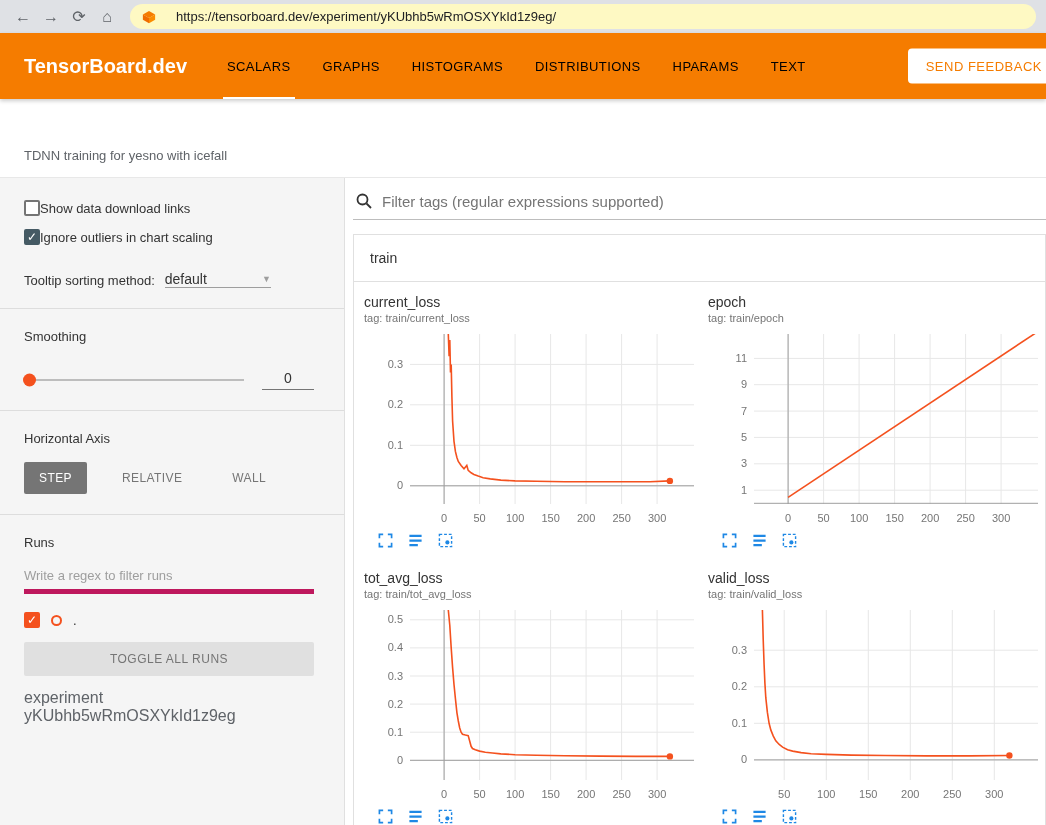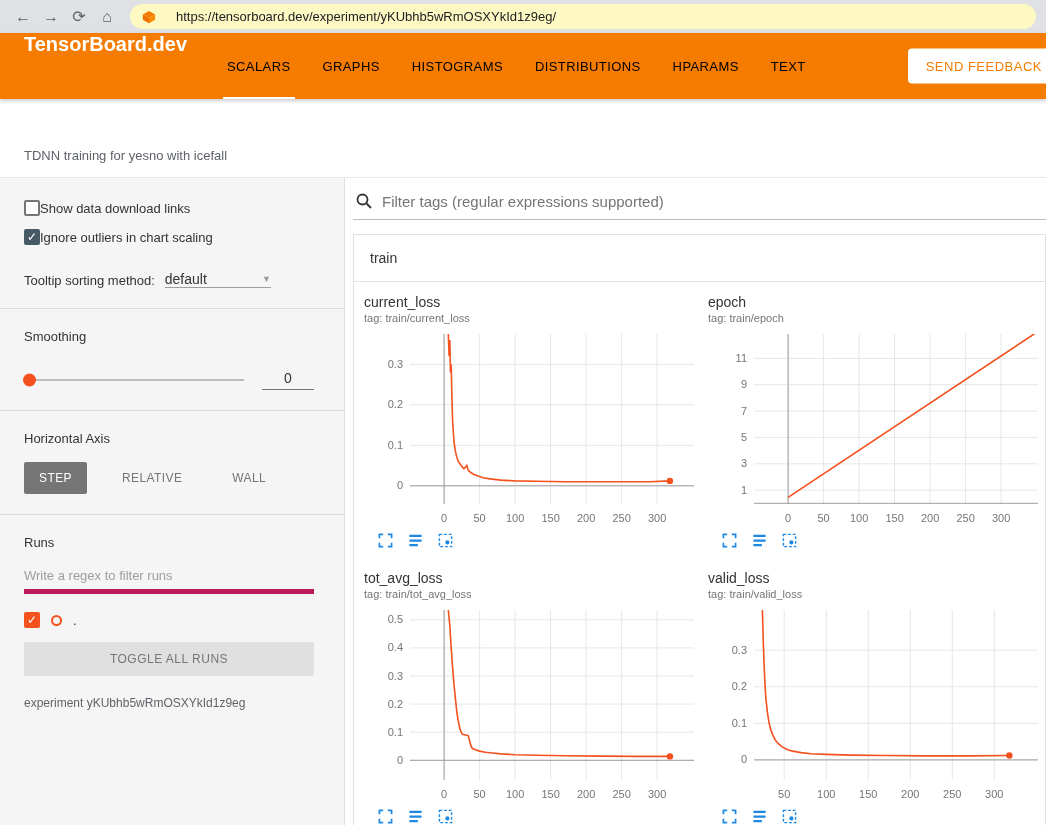--- a/index.html
+++ b/index.html
@@ -5,21 +5,21 @@
   *{margin:0;padding:0;box-sizing:border-box;font-family:"Liberation Sans",sans-serif}
   body{width:1046px;height:825px;overflow:hidden;background:#fff;position:relative}
 
   
   .browser-bar{height:33px;background:#dfe1e5;display:flex;align-items:center;padding:0 10px;gap:2px}
   .nav-btn{width:26px;height:26px;border:none;background:transparent;color:#5f6368;font-size:16px;line-height:1;border-radius:50%;cursor:pointer;display:flex;align-items:center;justify-content:center}
   .address-bar{flex:1;height:25px;background:#fef9c3;border-radius:13px;display:flex;align-items:center;padding:0 12px;gap:20px;margin-left:8px}
   .url{font-size:13px;color:#202124;white-space:nowrap}
 
   
-  .tb-header{height:66px;background:#f57c00;display:flex;align-items:flex-start;padding:0 24px;position:relative;box-shadow:0 2px 4px rgba(0,0,0,.2);z-index:5}
+  .tb-header{height:66px;background:#f57c00;display:flex;align-items:center;padding:0 24px;position:relative;box-shadow:0 2px 4px rgba(0,0,0,.2);z-index:5}
   .brand{color:#fff;font-size:20px;font-weight:700;white-space:nowrap}
   .tabs{display:flex;height:100%;margin-left:24px}
   .tab{display:flex;align-items:center;padding:0 16px;color:#000000;font-size:13px;font-weight:500;letter-spacing:.4px;position:relative;cursor:pointer;white-space:nowrap}
   .tab.active::after{content:"";position:absolute;left:12px;right:12px;bottom:0;height:2px;background:#fff}
   .feedback-btn{position:absolute;right:-14px;top:50%;transform:translateY(-50%);background:#fff;color:#f57c00;font-size:13px;font-weight:500;letter-spacing:.5px;padding:10px 18px;border:none;border-radius:4px;cursor:pointer;white-space:nowrap}
 
   
   .subheader{height:79px;display:flex;align-items:flex-end;padding:0 24px 14px;border-bottom:1px solid #e8e8e8;background:#fff}
   .subheader-title{font-size:13px;color:#5f6368}
 
@@ -48,21 +48,21 @@
 
   .axis-btns{display:flex;gap:20px;margin-top:16px}
   .axis-btn{border:none;background:transparent;padding:9px 15px;font-size:12px;letter-spacing:.4px;color:#757575;border-radius:2px;cursor:pointer}
   .axis-btn.active{background:#757575;color:#fff}
 
   .runs-filter{width:100%;border:none;outline:none;background:transparent;border-bottom:5px solid #be185d;font-size:13px;color:#333;padding:8px 0 6px;margin-top:10px}
   .runs-filter::placeholder{color:#9e9e9e}
   .run-row{display:flex;align-items:center;gap:11px;margin-top:18px;font-size:13px;color:#333}
   .run-swatch{width:11px;height:11px;border:2px solid #f4511e;border-radius:50%;flex-shrink:0}
   .toggle-runs{width:100%;margin-top:14px;border:none;background:#e0e0e0;color:#757575;font-size:12px;letter-spacing:.5px;padding:10px 0;border-radius:2px;cursor:pointer}
-  .exp-caption{margin-top:20px;font-size:12px;color:#5f6368}
+  .exp-caption{margin-top:13px;font-size:16px;color:#5f6368}
 
   
   .main{flex:1;background:#fff;padding:14px 0 0 8px;overflow:hidden}
   .filter-row{display:flex;align-items:center;gap:9px;border-bottom:1px solid #bdbdbd;padding:0 2px 9px 2px}
   .filter-input{flex:1;border:none;outline:none;background:transparent;font-size:15px;color:#333}
   .filter-input::placeholder{color:#757575}
 
   .card{margin-top:14px;border:1px solid #e0e0e0;background:#fff;width:100%}
   .card-header{padding:15px 16px;font-size:14px;color:#333;border-bottom:1px solid #e0e0e0;cursor:pointer}
   .charts{display:grid;grid-template-columns:336px 336px;gap:22px 8px;padding:12px 0 12px 10px}

